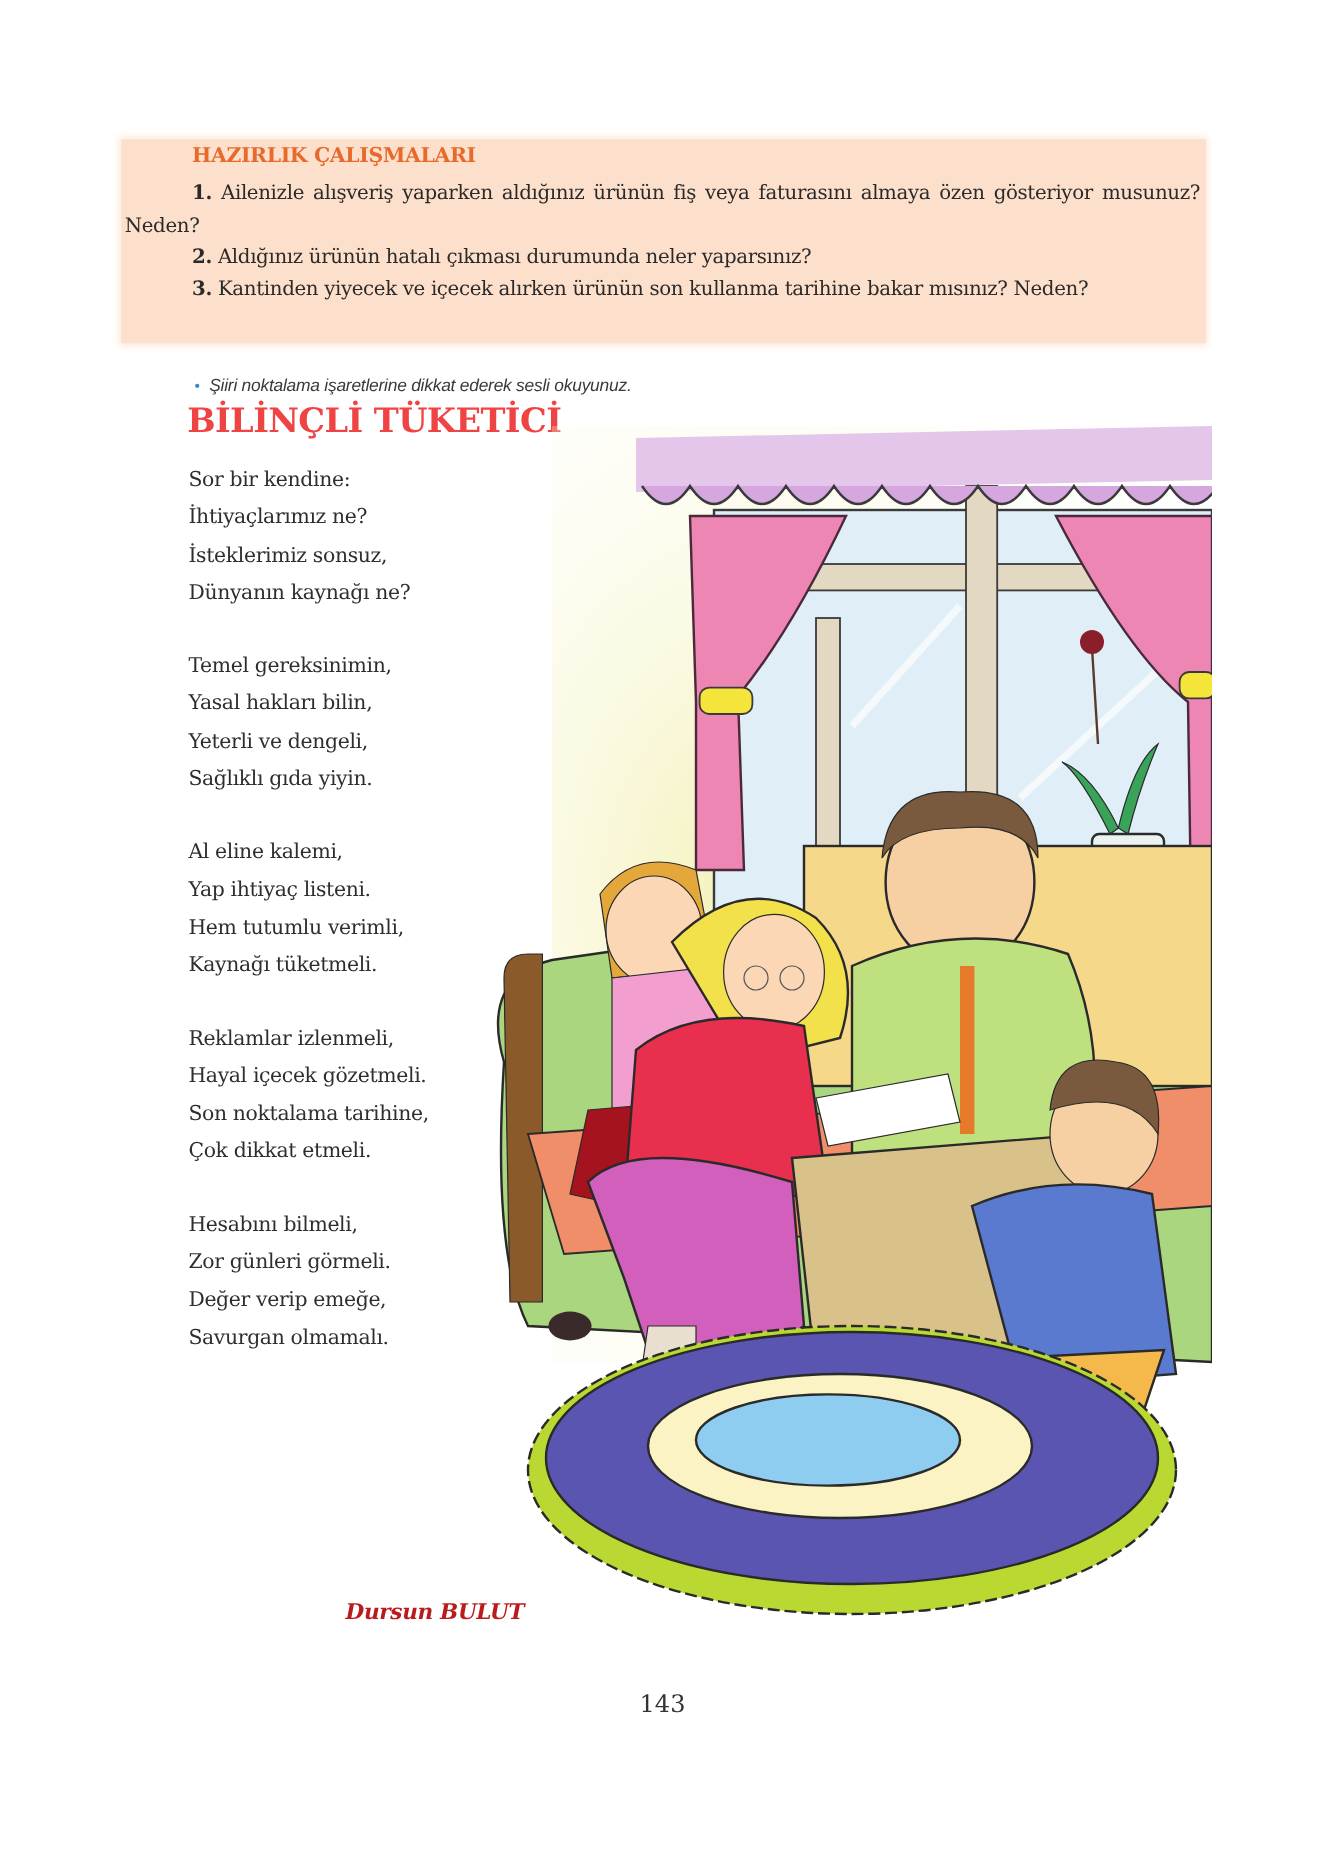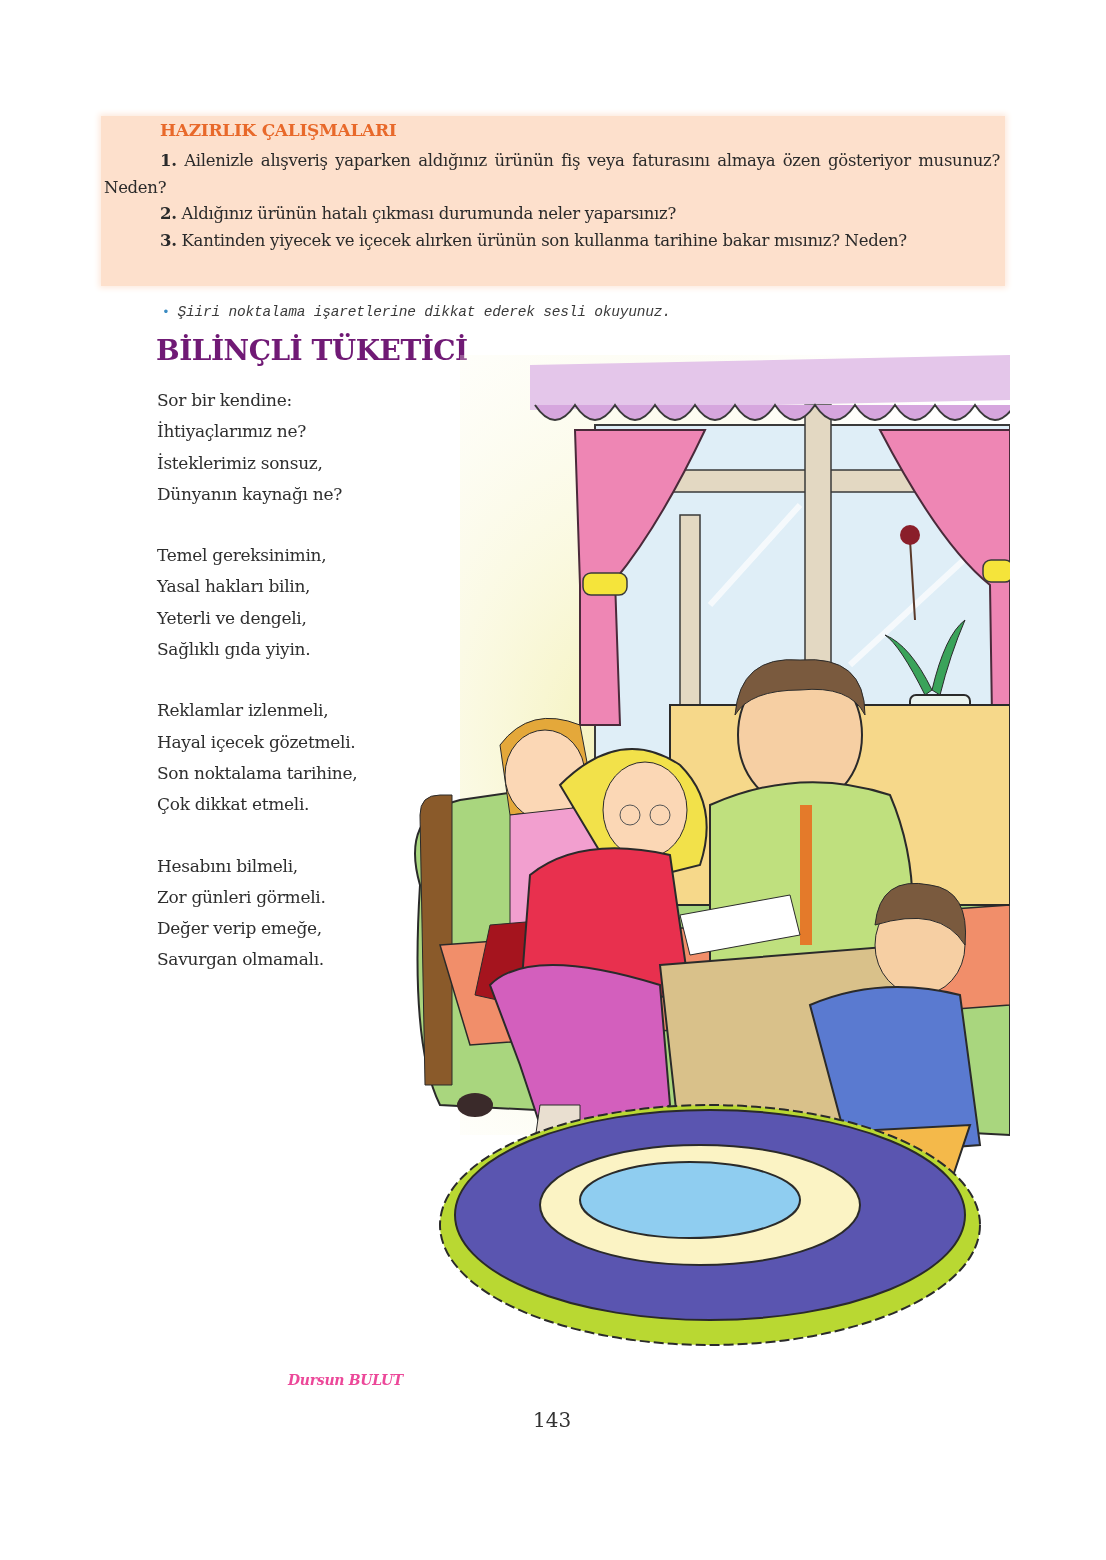--- a/index.html
+++ b/index.html
@@ -15,37 +15,37 @@
       position: absolute; left: 160px; top: 120px; font-size: 17px; font-weight: bold;
       color: #e8692a; letter-spacing: -0.3px; font-family: "DejaVu Serif", serif;
     }
     .prep-text {
       position: absolute; left: 104px; top: 148px; width: 896px; font-size: 16.5px; line-height: 26.5px;
       text-align: justify; color: #2a2a2a; font-family: "DejaVu Serif", serif; letter-spacing: -0.3px;
     }
     .prep-text p { margin: 0; text-indent: 56px; }
     .prep-text b { font-weight: bold; }
     .instruction {
-      position: absolute; left: 162px; top: 304px; font-size: 14.5px; font-style: italic; color: #3a3a3a;
-      font-family: Liberation Mono, monospace; letter-spacing: -0.2px;
+      position: absolute; left: 162px; top: 314px; font-size: 14.5px; font-style: italic; color: #3a3a3a;
+      font-family: Liberation Sans, sans-serif; letter-spacing: -0.2px;
     }
     .instruction .bullet { color: #3a8bc2; font-style: normal; margin-right: 8px; font-size: 13px; }
     .poem-title {
-      position: absolute; left: 156px; top: 334px; font-size: 28px; font-weight: bold; color: #701a75;
+      position: absolute; left: 156px; top: 334px; font-size: 28px; font-weight: bold; color: #ef4444;
       font-family: "DejaVu Serif", serif; letter-spacing: -0.5px;
     }
     .poem {
       position: absolute; left: 157px; top: 385px; font-size: 17px; line-height: 31.3px; color: #2e2e2e;
       font-family: "DejaVu Serif", serif; letter-spacing: -0.3px;
     }
     .stanza { margin: 0 0 30px 0; }
     .stanza div { white-space: nowrap; }
     .author {
-      position: absolute; left: 288px; top: 1333px; font-size: 14px; font-weight: bold; font-style: italic;
-      color: #ec4899; font-family: "DejaVu Serif", serif; letter-spacing: -0.3px; margin-top: 39px;
+      position: absolute; left: 288px; top: 1333px; font-size: 18px; font-weight: bold; font-style: italic;
+      color: #b91c1c; font-family: "DejaVu Serif", serif; letter-spacing: -0.3px;
     }
     .page-number {
       position: absolute; left: 533px; top: 1408px; font-size: 20px; color: #333;
       font-family: "DejaVu Serif", serif;
     }
     .illustration { position: absolute; left: 380px; top: 345px; width: 630px; height: 1040px; }
   </style>
 </head>
 <body>
 
@@ -68,20 +68,26 @@
     <div>Sor bir kendine:</div>
     <div>İhtiyaçlarımız ne?</div>
     <div>İsteklerimiz sonsuz,</div>
     <div>Dünyanın kaynağı ne?</div>
   </div>
   <div class="stanza">
     <div>Temel gereksinimin,</div>
     <div>Yasal hakları bilin,</div>
     <div>Yeterli ve dengeli,</div>
     <div>Sağlıklı gıda yiyin.</div>
+  </div>
+  <div class="stanza">
+    <div>Al eline kalemi,</div>
+    <div>Yap ihtiyaç listeni.</div>
+    <div>Hem tutumlu verimli,</div>
+    <div>Kaynağı tüketmeli.</div>
   </div>
   <div class="stanza">
     <div>Reklamlar izlenmeli,</div>
     <div>Hayal içecek gözetmeli.</div>
     <div>Son noktalama tarihine,</div>
     <div>Çok dikkat etmeli.</div>
   </div>
   <div class="stanza">
     <div>Hesabını bilmeli,</div>
     <div>Zor günleri görmeli.</div>

